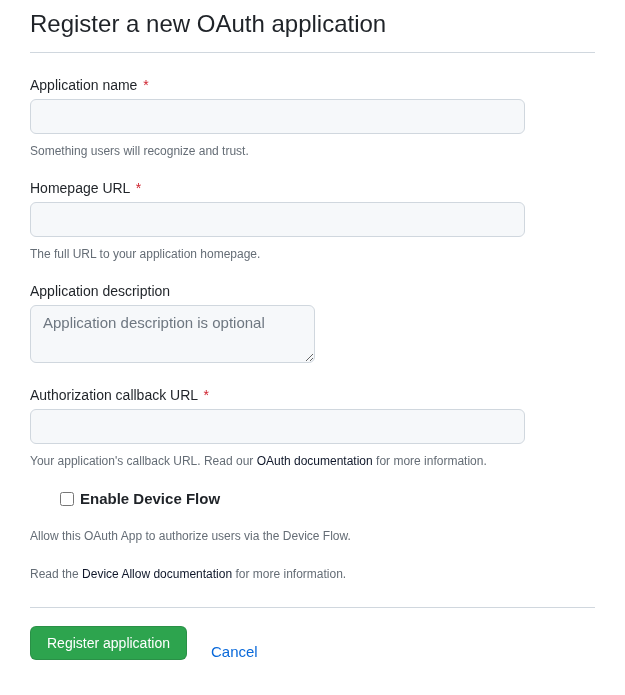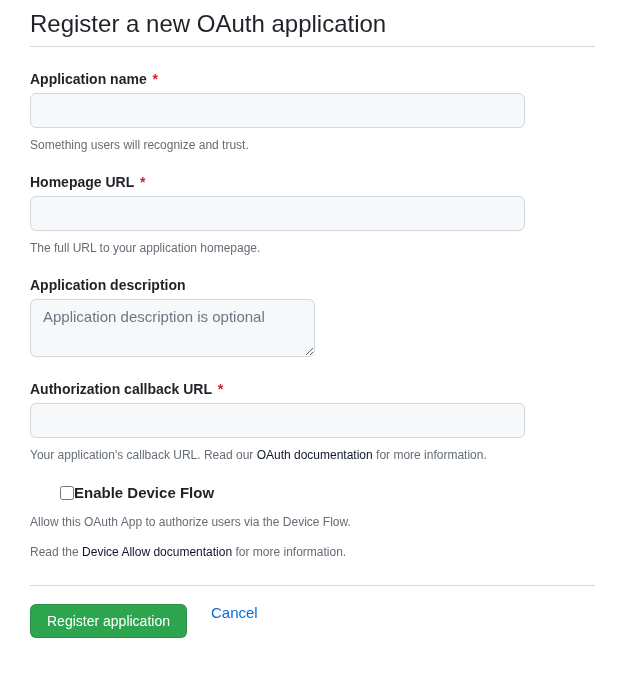--- a/index.html
+++ b/index.html
@@ -11,31 +11,31 @@
       font-family: -apple-system, BlinkMacSystemFont, "Segoe UI", Helvetica, Arial, sans-serif;
       color: #24292f;
       background: #ffffff;
       padding: 10px 30px 30px 30px;
       width: 625px;
     }
     .page-title {
       font-size: 24px;
       font-weight: 400;
       color: #1f2328;
-      padding-bottom: 8px;
+      padding-bottom: 14px;
       border-bottom: 1px solid #d0d7de;
       margin-bottom: 24px;
     }
     .form-group {
       margin-bottom: 20px;
     }
     .field-label {
       display: block;
       font-size: 14px;
-      font-weight: 700;
+      font-weight: 400;
       color: #1f2328;
       margin-bottom: 6px;
     }
     .required-asterisk {
       color: #cf222e;
       margin-left: 2px;
     }
     .text-input {
       width: 495px;
       padding: 6px 12px;
@@ -64,49 +64,50 @@
       font-size: 15px;
     }
     .help-text {
       font-size: 12px;
       color: #656d76;
       margin-top: 8px;
       line-height: 1.5;
     }
     .help-text-line {
       display: block;
-      margin-top: 12px;
+      margin-top: 20px;
     }
     .link {
       color: #0f172a;
       text-decoration: none;
       cursor: pointer;
     }
     .checkbox-row {
       display: flex;
       align-items: center;
+      gap: 6px;
       padding-left: 30px;
     }
     .checkbox-input {
       width: 14px;
       height: 14px;
       cursor: pointer;
     }
     .checkbox-label {
       font-size: 15px;
       font-weight: 600;
       color: #1f2328;
       cursor: pointer;
     }
     .form-actions {
       margin-top: 24px;
       padding-top: 18px;
       border-top: 1px solid #d0d7de;
       display: flex;
-      align-items: flex-start;
+      align-items: flex-end;
       gap: 24px;
     }
     .btn-primary {
       padding: 8px 16px;
       font-size: 14px;
       font-weight: 500;
       color: #ffffff;
       background-color: #2da44e;
       border: 1px solid rgba(27,31,36,0.15);
       border-radius: 6px;

